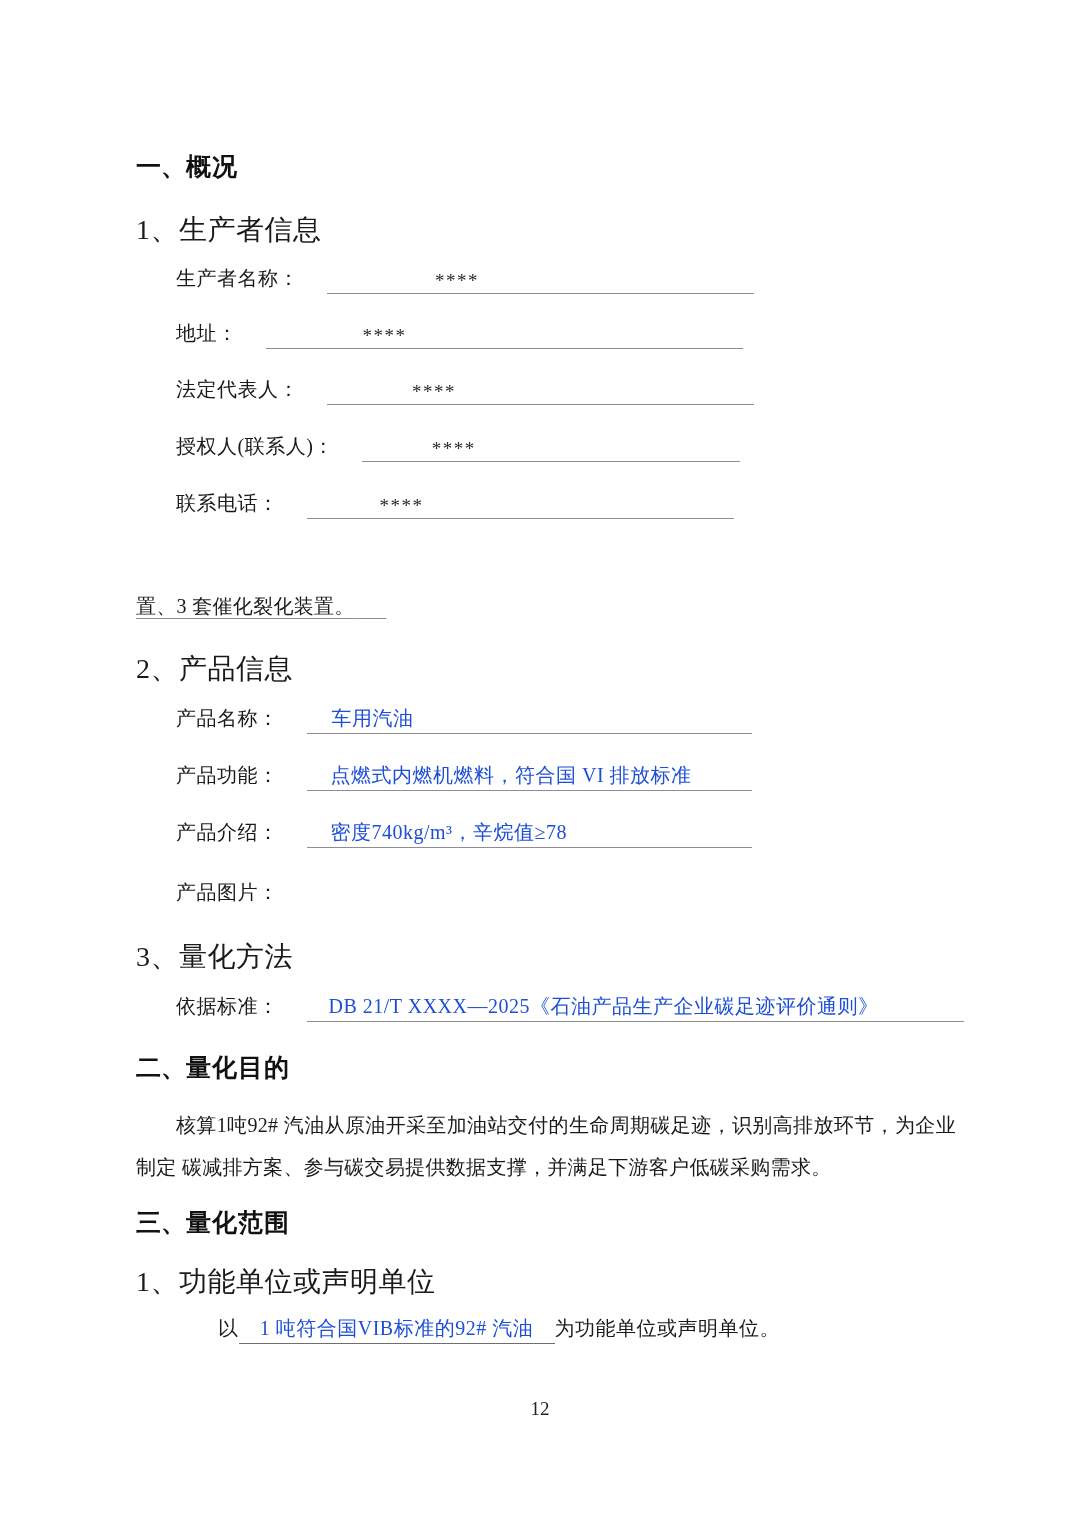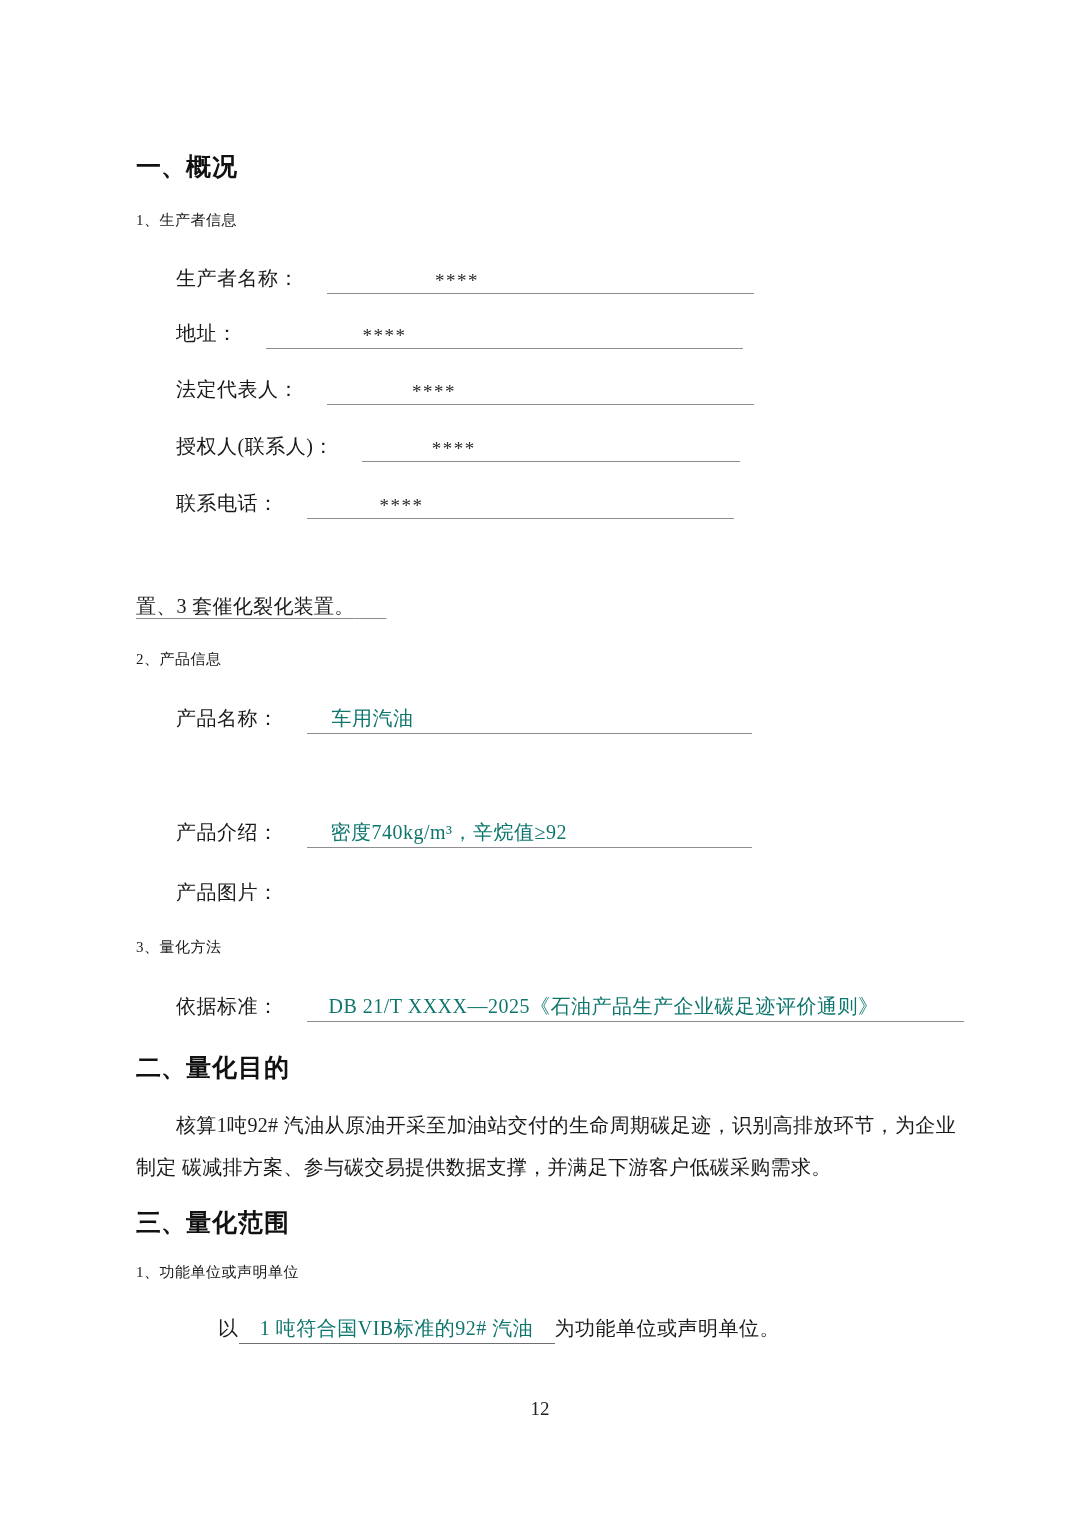--- a/index.html
+++ b/index.html
@@ -30,21 +30,21 @@
     font-weight: bold;
     letter-spacing: 1px;
     white-space: nowrap;
     color: #111;
   }
   .sec-heading .num { letter-spacing: 0px; }
 
   .sub-heading {
     position: absolute;
     left: 136px;
-    font-size: 15px;
+    font-size: 28px;
     font-weight: normal;
     letter-spacing: 0.5px;
     white-space: nowrap;
     color: #1a1a1a;
   }
 
   
   .field-row {
     position: absolute;
     display: flex;
@@ -61,21 +61,21 @@
   .field-blank {
     border-bottom: 1.4px solid #8d8d93;
     height: 27px;
     display: flex;
     align-items: flex-end;
     padding-bottom: 1px;
   }
   .field-value {
     font-size: 20px;
     letter-spacing: 0.5px;
-    color: #0f766e;
+    color: #1d4ed8;
     display: inline-block;
   }
   .stars {
     font-size: 19px;
     letter-spacing: 1.5px;
     color: #2a2a2a;
   }
 
   
   .ul-para {
@@ -189,25 +189,31 @@
 
   <div class="sub-heading" style="top:650px;">2、产品信息</div>
 
   <div class="field-row" style="top:705px; left:176px;">
     <span class="field-label">产品名称：</span>
     <span class="field-blank" style="width:445px;">
       <span class="field-value" style="padding-left:25px;">车用汽油</span>
     </span>
   </div>
 
+  <div class="field-row" style="top:762px; left:176px;">
+    <span class="field-label">产品功能：</span>
+    <span class="field-blank" style="width:445px;">
+      <span class="field-value" style="padding-left:24px;">点燃式内燃机燃料，符合国 VI 排放标准</span>
+    </span>
+  </div>
 
   <div class="field-row" style="top:819px; left:176px;">
     <span class="field-label">产品介绍：</span>
     <span class="field-blank" style="width:445px;">
-      <span class="field-value" style="padding-left:24px;">密度740kg/m³，辛烷值≥92</span>
+      <span class="field-value" style="padding-left:24px;">密度740kg/m³，辛烷值≥78</span>
     </span>
   </div>
 
   <div class="field-row" style="top:879px; left:176px;">
     <span class="field-label">产品图片：</span>
   </div>
 
   <div class="sub-heading" style="top:938px;">3、量化方法</div>
 
   <div class="field-row" style="top:993px; left:176px;">

